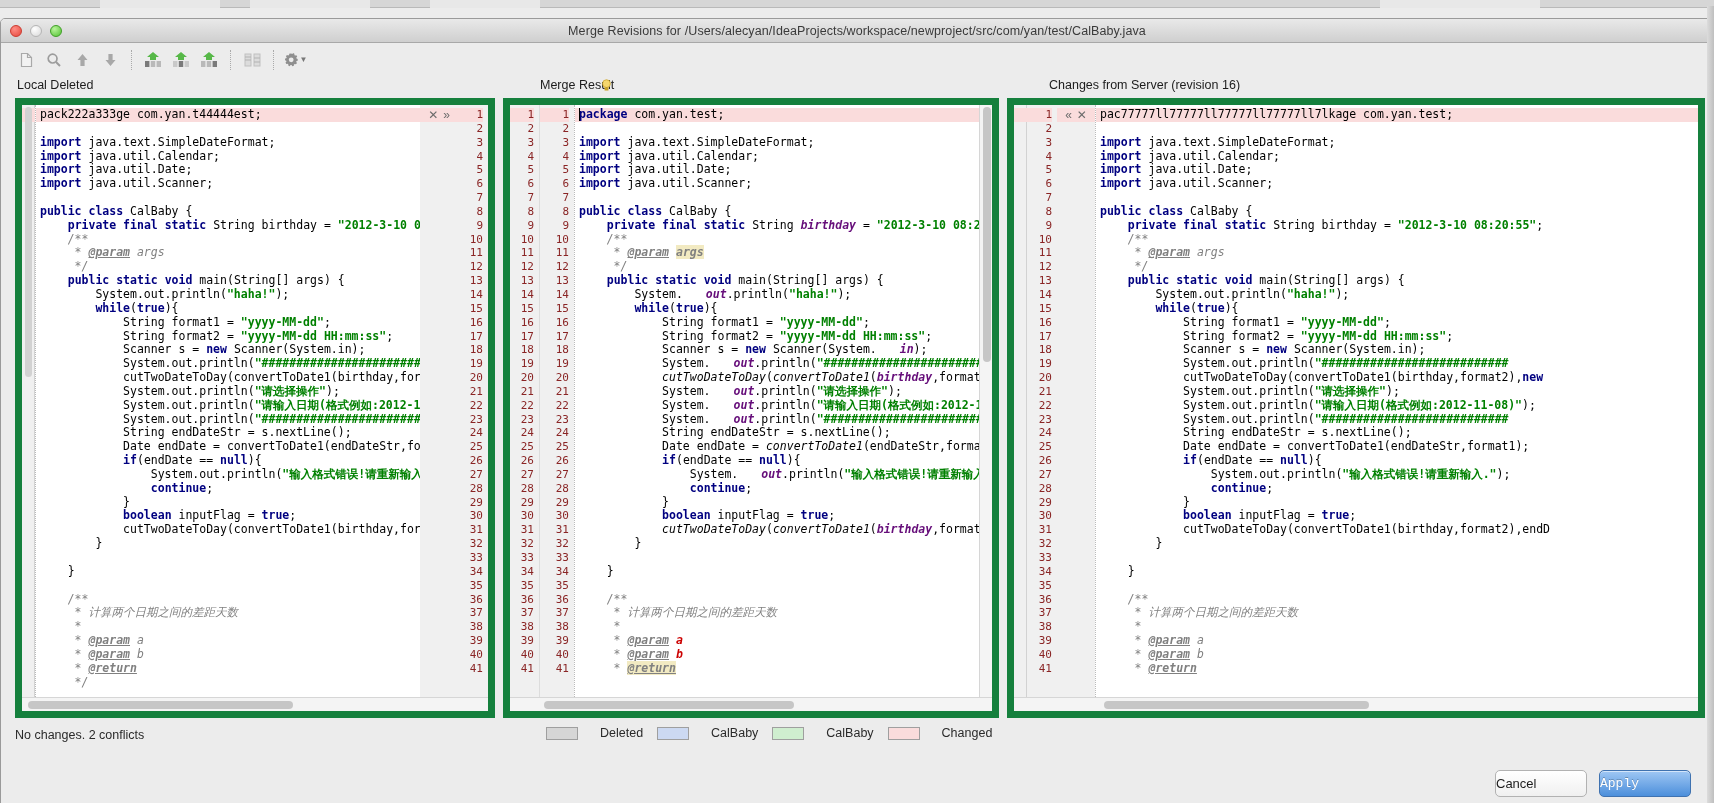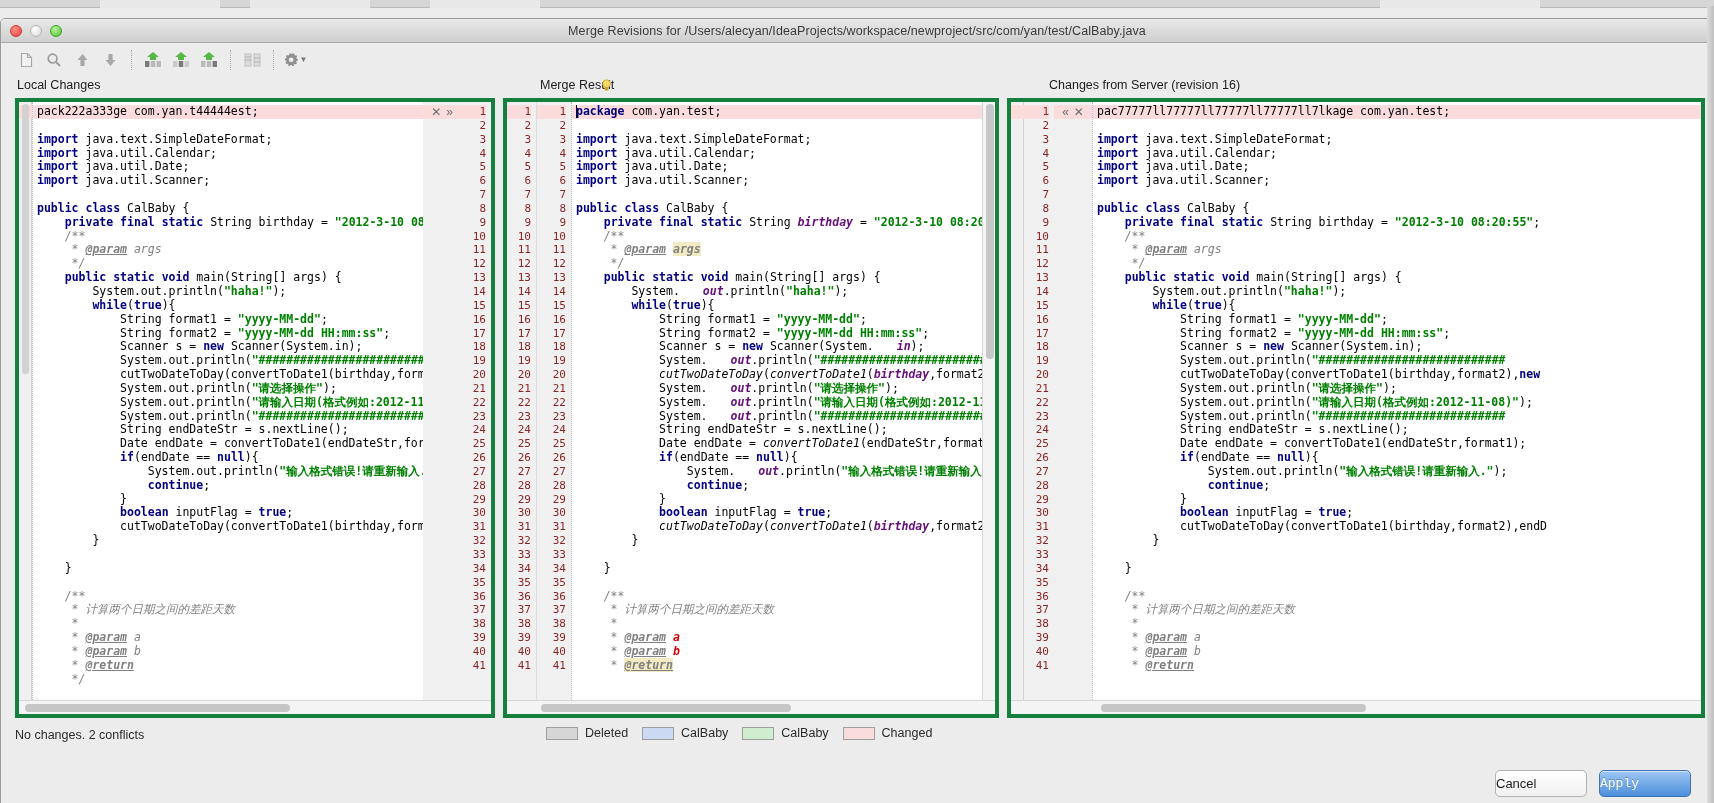--- a/index.html
+++ b/index.html
@@ -94,21 +94,21 @@
     flex: 1 1 auto;
     position: relative;
     display: flex;
     padding: 0 8px 0 14px;
     gap: 8px;
     min-height: 0;
   }
   .pane {
     position: relative;
     background: #ffffff;
-    border: 4px solid #15803d;
+    border: 7px solid #15803d;
     display: flex; flex-direction: column;
     min-width: 0;
     overflow: hidden;
   }
   .pane-left   { width: 480px; flex: 0 0 480px; }
   .pane-mid    { width: 496px; flex: 0 0 496px; }
   .pane-right  { flex: 1 1 auto; }
 
   .pane-body {
     flex: 1 1 auto;
@@ -230,21 +230,21 @@
     display: flex; align-items: center;
     padding: 0 14px;
     position: relative;
   }
   .status-text { font-size: 12.5px; color: #2a2a2a; }
   .legend {
     position: absolute; left: 545px; top: 8px;
     display: flex; align-items: center; gap: 14px;
     font-size: 12.5px; color: #2a2a2a;
   }
-  .legend .item { display: flex; align-items: center; gap: 7px; }
+  .legend .item { display: flex; align-items: center; gap: 22px; }
   .legend .sw { width: 32px; height: 13px; border: 1px solid #9f9f9f; }
 
   
   .footer {
     flex: 0 0 auto; height: 62px;
     display: flex; align-items: center; justify-content: flex-end;
     padding-right: 22px; gap: 12px;
   }
   .btn {
     min-width: 92px; height: 27px;
@@ -370,21 +370,21 @@
       <div class="tb-btn gear-wrap" title="Settings">
         <svg width="16" height="16" viewBox="0 0 16 16">
           <path d="M8 1.6 L9.4 2 L10.1 1 L11.6 1.9 L11.2 3 L12.2 3.6 L13.4 3.2 L14.2 4.7 L13.3 5.5 L13.5 6.6 L14.7 7 L14.7 8.7 L13.5 9 L13.2 10.1 L14 11 L13 12.3 L11.9 11.9 L10.9 12.5 L10.9 13.8 L9.2 14.2 L8.6 13.1 L7.5 13.1 L6.8 14.2 L5.2 13.6 L5.4 12.4 L4.5 11.7 L3.3 12 L2.5 10.6 L3.4 9.8 L3.2 8.7 L2 8.2 L2.1 6.6 L3.3 6.3 L3.7 5.2 L2.9 4.3 L4 3 L5.1 3.5 L6.1 2.9 L6.2 1.7 Z" fill="#8f8f8f"></path>
           <circle cx="8.2" cy="7.8" r="2.4" fill="#ececec"></circle>
         </svg>
         <span class="caret">▼</span>
       </div>
     </div>
 
     <div class="col-headers">
-      <span class="hdr-local">Local Changes</span>
+      <span class="hdr-local">Local Deleted</span>
       <span class="hdr-merge">Merge Result</span>
       <span class="hdr-server">Changes from Server (revision 16)</span>
       <svg class="bulb" viewBox="0 0 11 14">
         <ellipse cx="5.5" cy="5" rx="4.2" ry="4.2" fill="#f5d76e" stroke="#c9a227" stroke-width=".8"></ellipse>
         <rect x="3.4" y="9" width="4.2" height="3.4" fill="#c9a227"></rect>
       </svg>
     </div>
 
     <div class="panes">
 

